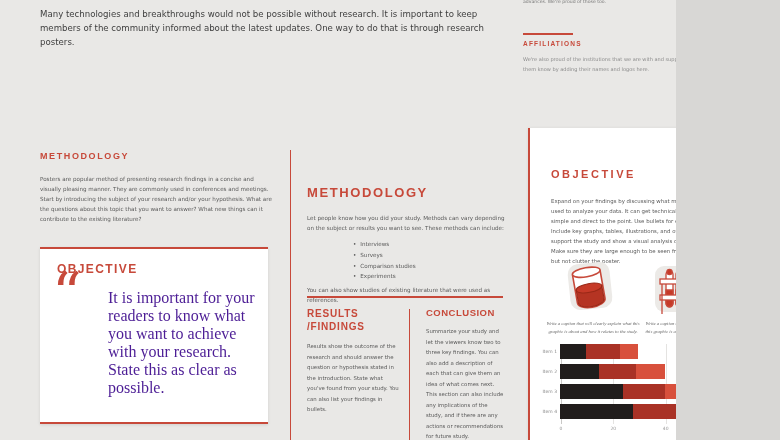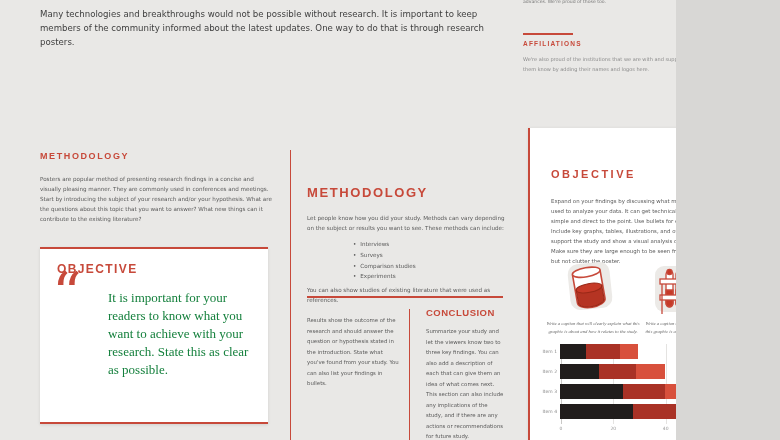--- a/index.html
+++ b/index.html
@@ -36,21 +36,21 @@
   #introduction p { margin-top:13px; font-size:5.6px; line-height:1.8; }
 
   
   #objective-card {
     left:40px; top:247px; width:228px; height:177px; background:var(--card);
     border-top:2px solid var(--accent); border-bottom:2px solid var(--accent);
     box-shadow:0 1px 3px rgba(0,0,0,.10);
   }
   #objective-label { left:17px; top:13px; font-size:12px; letter-spacing:1.4px; }
   #quote-icon { left:12px; top:16px; font-family:"DejaVu Serif", serif; font-size:58px; line-height:1; color:var(--accent); }
-  #objective-quote { left:68px; top:40px; width:154px; font-family:"Liberation Serif", serif; font-size:13px; line-height:18px; color:#15803d; }
+  #objective-quote { left:68px; top:40px; width:154px; font-family:"Liberation Serif", serif; font-size:16px; line-height:18px; color:#4c1d95; }
 
   
   #methodology { left:307px; top:151px; width:200px; }
   #methodology .heading { font-size:13px;margin-top:34px; }
   #methodology p { margin-top:13px; font-size:5.6px; line-height:1.85; width:198px; }
   #method-bullets { margin:5px 0 0 46px; list-style:none; }
   #method-bullets li { font-size:5.6px; line-height:1.95; color:#5a5a5a; }
   #method-bullets li::before { content:"•"; margin-right:4px; color:#5a5a5a; }
   #methodology .footer { margin-top:3px; font-size:5.6px; line-height:1.8; }
 
@@ -122,20 +122,24 @@
       <li>Comparison studies</li>
       <li>Experiments</li>
     </ul>
     <p class="footer body-sm">You can also show studies of existing literature that were used as references.</p>
   </div>
 
   <div id="mid-rule" class="abs rule"></div>
   <div id="divider-mid" class="abs rule"></div>
 
   <div id="results" class="abs">
+    <div class="heading">
+      <div>RESULTS</div>
+      <div>/FINDINGS</div>
+    </div>
     <p class="body-sm">Results show the outcome of the research and should answer the question or hypothesis stated in the introduction. State what you've found from your study. You can also list your findings in bullets.</p>
   </div>
 
   <div id="conclusion" class="abs">
     <div class="heading">CONCLUSION</div>
     <p class="body-sm">Summarize your study and let the viewers know two to three key findings. You can also add a description of each that can give them an idea of what comes next. This section can also include any implications of the study, and if there are any actions or recommendations for future study.</p>
   </div>
 
   <div id="analysis-card" class="abs">
     <div id="analysis-title" class="abs heading">OBJECTIVE</div>

